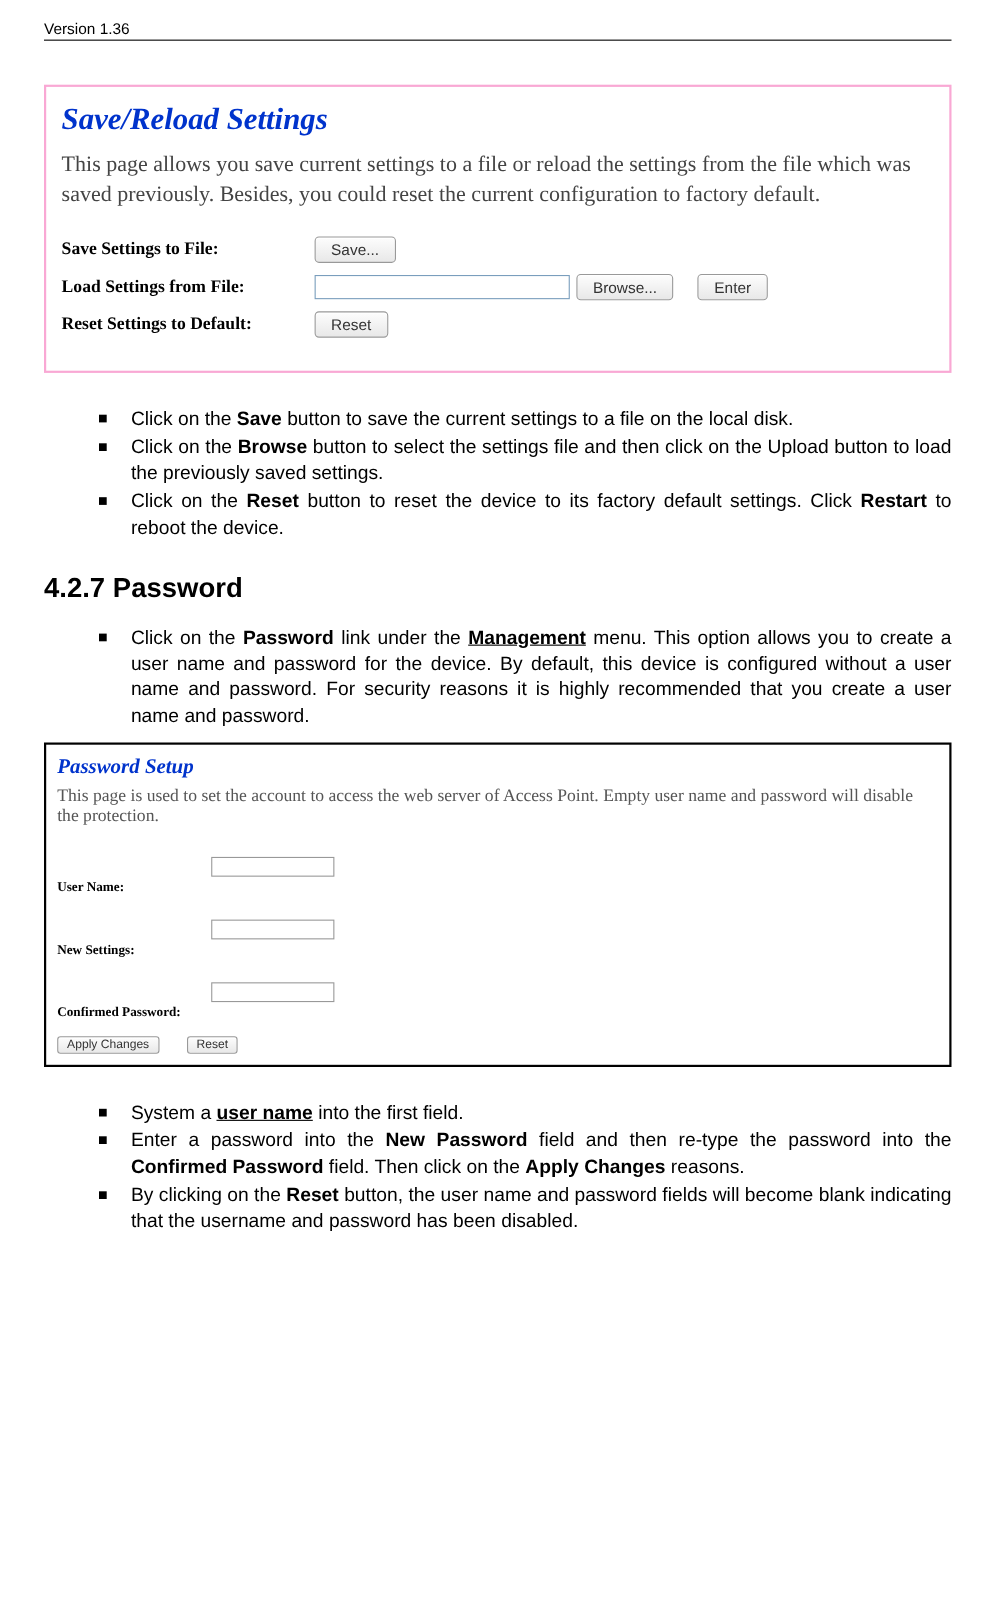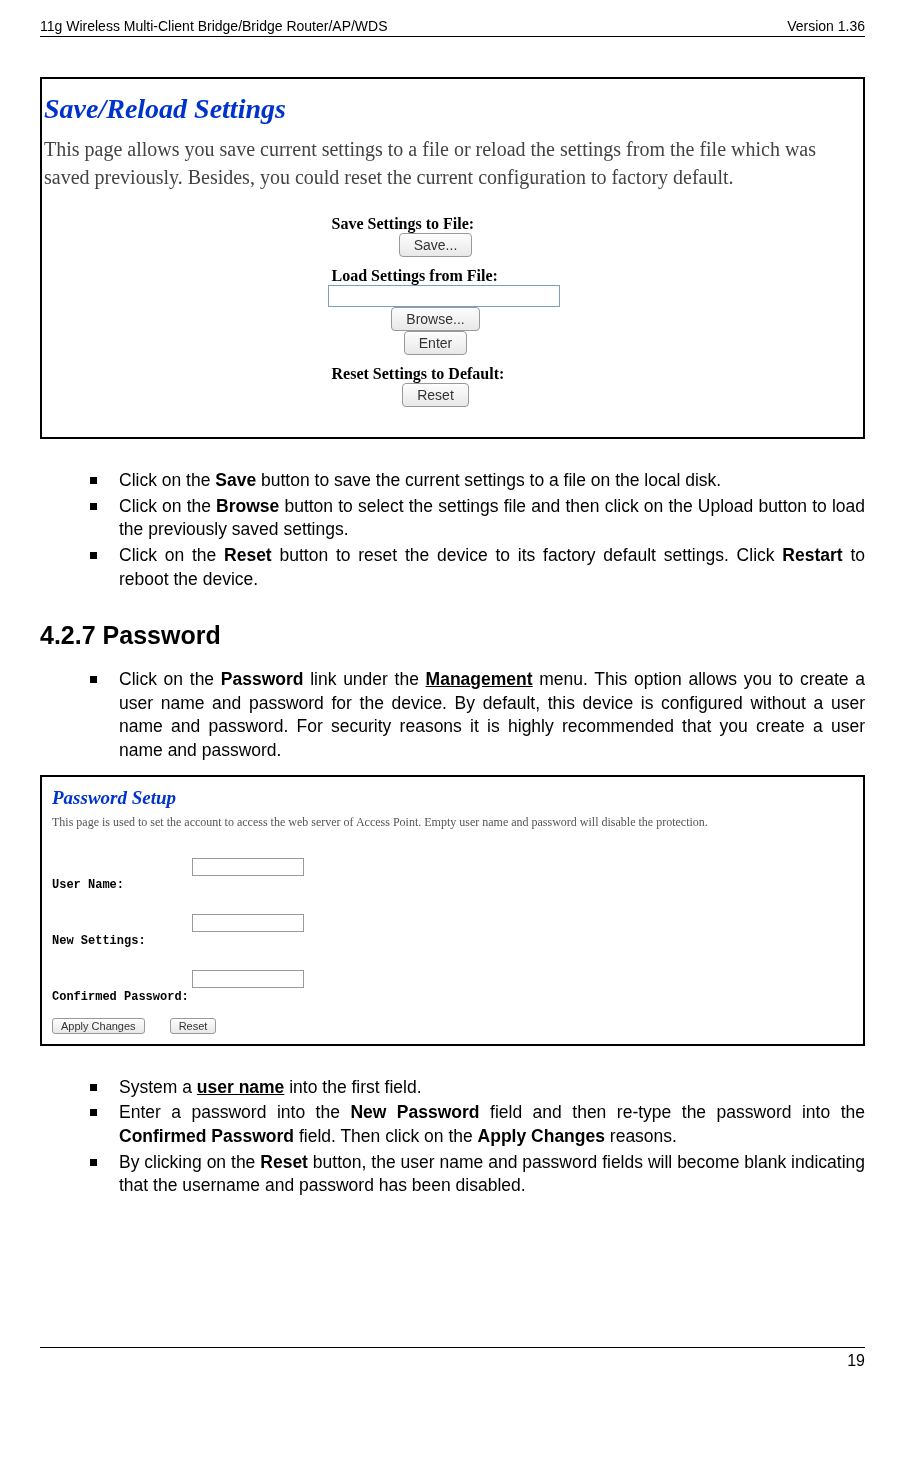--- a/index.html
+++ b/index.html
@@ -17,22 +17,22 @@
   }
   .header-row {
     display: flex;
     justify-content: space-between;
     font-size: 14px;
     padding-bottom: 2px;
     border-bottom: 1px solid #000;
     margin-bottom: 40px;
   }
   .screenshot-box {
-    border: 2px solid #000000;
-    padding: 10px 14px 20px 2px;
+    border: 2px solid #f9a8d4;
+    padding: 10px 14px 20px 14px;
     margin-bottom: 30px;
   }
   .ss-title {
     font-family: "Times New Roman", Times, serif;
     font-weight: bold;
     font-style: italic;
     color: #0033cc;
     font-size: 28px;
     margin: 4px 0 10px 0;
   }
@@ -40,30 +40,29 @@
     font-family: "Times New Roman", Times, serif;
     color: #444;
     font-size: 20px;
     line-height: 1.4;
     margin-bottom: 24px;
   }
   .form-row {
     display: flex;
     align-items: center;
     margin: 10px 0;
-    flex-direction: column;
   }
   .form-label {
     font-family: "Times New Roman", Times, serif;
     font-weight: bold;
     width: 230px;
     font-size: 16px;
   }
   .form-label-sm {
-    font-family: Liberation Mono, monospace;
+    font-family: Liberation Serif, serif;
     font-weight: bold;
     width: 140px;
     font-size: 12px;
     margin-top: 36px;
   }
   .ui-btn {
     font-family: Liberation Sans, sans-serif;
     font-size: 14px;
     background: linear-gradient(#fdfdfd, #e8e8e8);
     border: 1px solid #999;
@@ -130,21 +129,21 @@
     font-family: "Times New Roman", Times, serif;
     font-weight: bold;
     font-style: italic;
     color: #0033cc;
     font-size: 19px;
     margin: 2px 0 6px 0;
   }
   .ss2-sub {
     font-family: "Times New Roman", Times, serif;
     color: #555;
-    font-size: 12px;
+    font-size: 16px;
     margin-bottom: 12px;
   }
   .ss2-row {
     display: flex;
     align-items: center;
     margin: 6px 0;
   }
   .footer-line {
     border-top: 1px solid #000;
     position: absolute;
@@ -157,21 +156,20 @@
   }
   b { font-weight: bold; }
   u { text-decoration: underline; }
 </style>
 </head>
 <body>
 
 <div class="page">
 
   <div class="header-row">
-    <span>11g Wireless Multi-Client Bridge/Bridge Router/AP/WDS</span>
     <span>Version 1.36</span>
   </div>
 
   <div class="screenshot-box">
     <div class="ss-title">Save/Reload Settings</div>
     <div class="ss-subtitle">This page allows you save current settings to a file or reload the settings from the file which was saved previously. Besides, you could reset the current configuration to factory default.</div>
 
     <div class="form-row">
       <div class="form-label">Save Settings to File:</div>
       <button class="ui-btn">Save...</button>
@@ -260,17 +258,14 @@
       </div>
     </div>
     <div class="bullet-row">
       <div class="bullet-sq"></div>
       <div class="bullet-text">
         <span>By clicking on the </span><b>Reset</b><span> button, the user name and password fields will become blank indicating that the username and password has been disabled.</span>
       </div>
     </div>
   </div>
 
-  <div class="footer-line">
-    <span>19</span>
-  </div>
 
 </div>
 
 </body></html>

